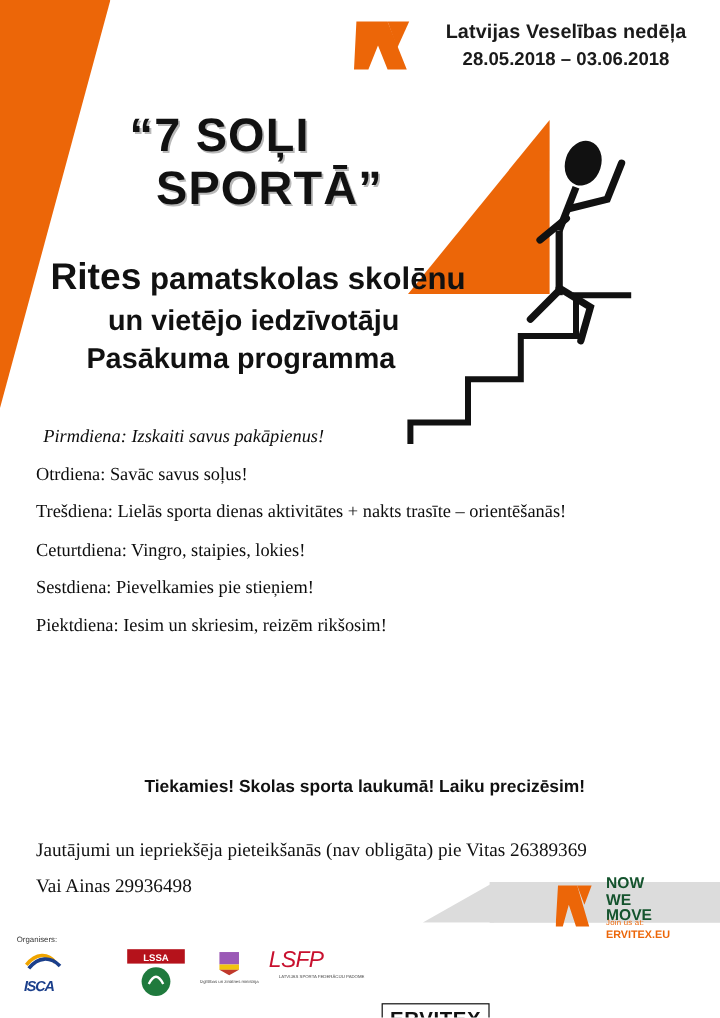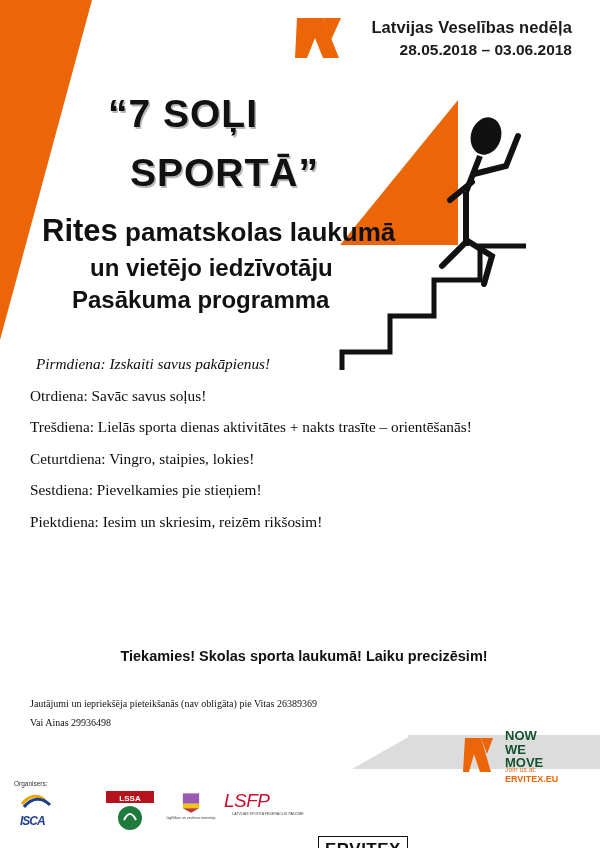--- a/index.html
+++ b/index.html
@@ -39,20 +39,21 @@
     font-size: 16.5px;
     font-weight: bold;
     letter-spacing: 0.1px;
     white-space: nowrap;
   }
   .header-line2 {
     font-size: 15.5px;
     font-weight: bold;
     margin-top: 4px;
     white-space: nowrap;
+    text-align: center;
   }
   .header-logo {
     position: absolute;
     right: 245px;
     top: 14px;
     width: 62px;
     height: 48px;
   }
 
   
@@ -66,21 +67,20 @@
     z-index: 5;
   }
   .title-line {
     font-size: 39px;
     letter-spacing: 1px;
     line-height: 1.12;
     text-shadow: 1.5px 1.5px 0 #b9b9b9;
   }
   .title-line.second {
     padding-left: 22px;
-    margin-top: 15px;
   }
 
   
   .subtitle-block {
     position: absolute;
     left: 42px;
     top: 212px;
     font-family: "Liberation Sans", sans-serif;
     font-weight: bold;
     color: #111;
@@ -140,21 +140,21 @@
     font-size: 14.5px;
     color: #111;
     padding-left: 8px;
   }
 
   
   .contact {
     position: absolute;
     left: 30px;
     top: 694px;
-    font-size: 10px;
+    font-size: 16px;
     color: #111;
     line-height: 1.9;
   }
 
   
   .grey-band {
     position: absolute;
     left: 408px;
     top: 735px;
     width: 192px;
@@ -306,21 +306,21 @@
 </svg>
 
 <div class="title-block">
   <div class="title-line">“7 SOĻI</div>
   <div class="title-line second">SPORTĀ”</div>
 </div>
 
 <div class="subtitle-block">
   <div class="sub1">
     <span class="big">Rites</span>
-    <span>pamatskolas laukumā</span>
+    <span>pamatskolas skolēnu</span>
   </div>
   <div class="sub2">un vietējo iedzīvotāju</div>
   <div class="sub3">Pasākuma programma</div>
 </div>
 
 <div class="days">
   <div class="day-item">Pirmdiena: Izskaiti savus pakāpienus!</div>
   <div class="day-item">Otrdiena: Savāc savus soļus!</div>
   <div class="day-item">Trešdiena: Lielās sporta dienas aktivitātes + nakts trasīte – orientēšanās!</div>
   <div class="day-item">Ceturtdiena: Vingro, staipies, lokies!</div>

